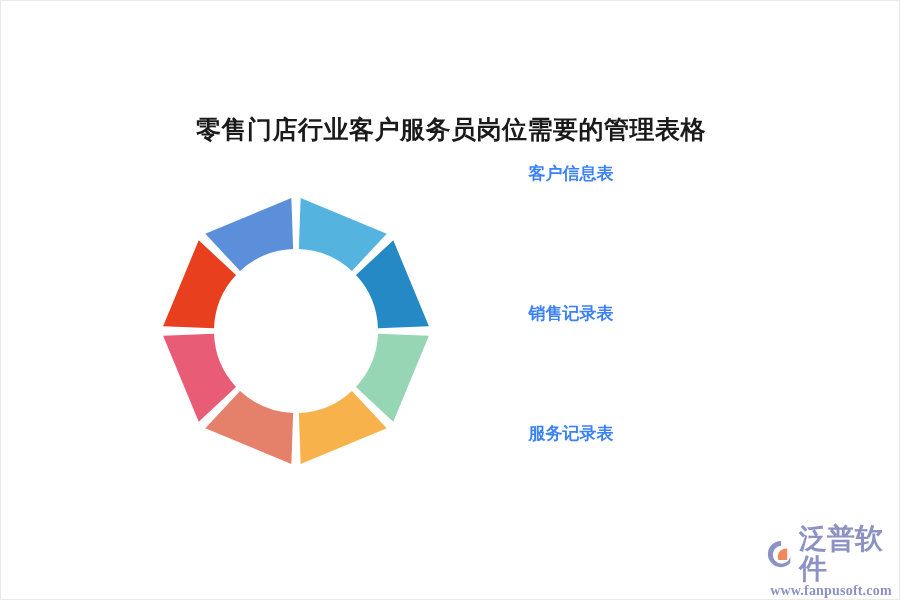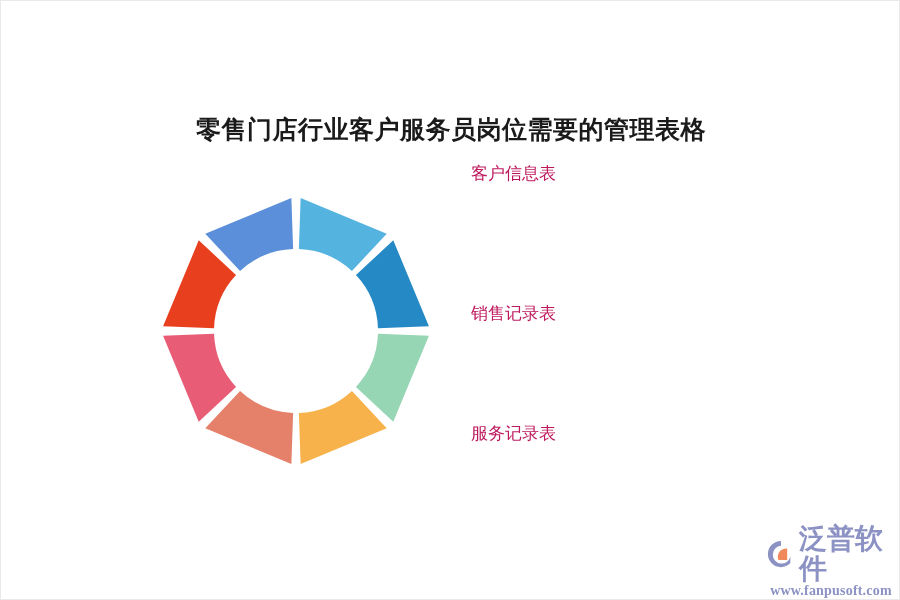--- a/index.html
+++ b/index.html
@@ -42,23 +42,24 @@
     width: 290px;
     height: 290px;
   }
   #donut-chart svg {
     display: block;
     width: 290px;
     height: 290px;
   }
   .label-group {
     position: absolute;
+    text-align: center;
     font-size: 17px;
-    font-weight: normal;
-    color: #be185d;
+    font-weight: bold;
+    color: #3b82f6;
     white-space: nowrap;
   }
   #label-customer-info {
     left: 470px;
     top: 161px;
     width: 200px;
   }
   #label-sales-record {
     left: 470px;
     top: 301px;

